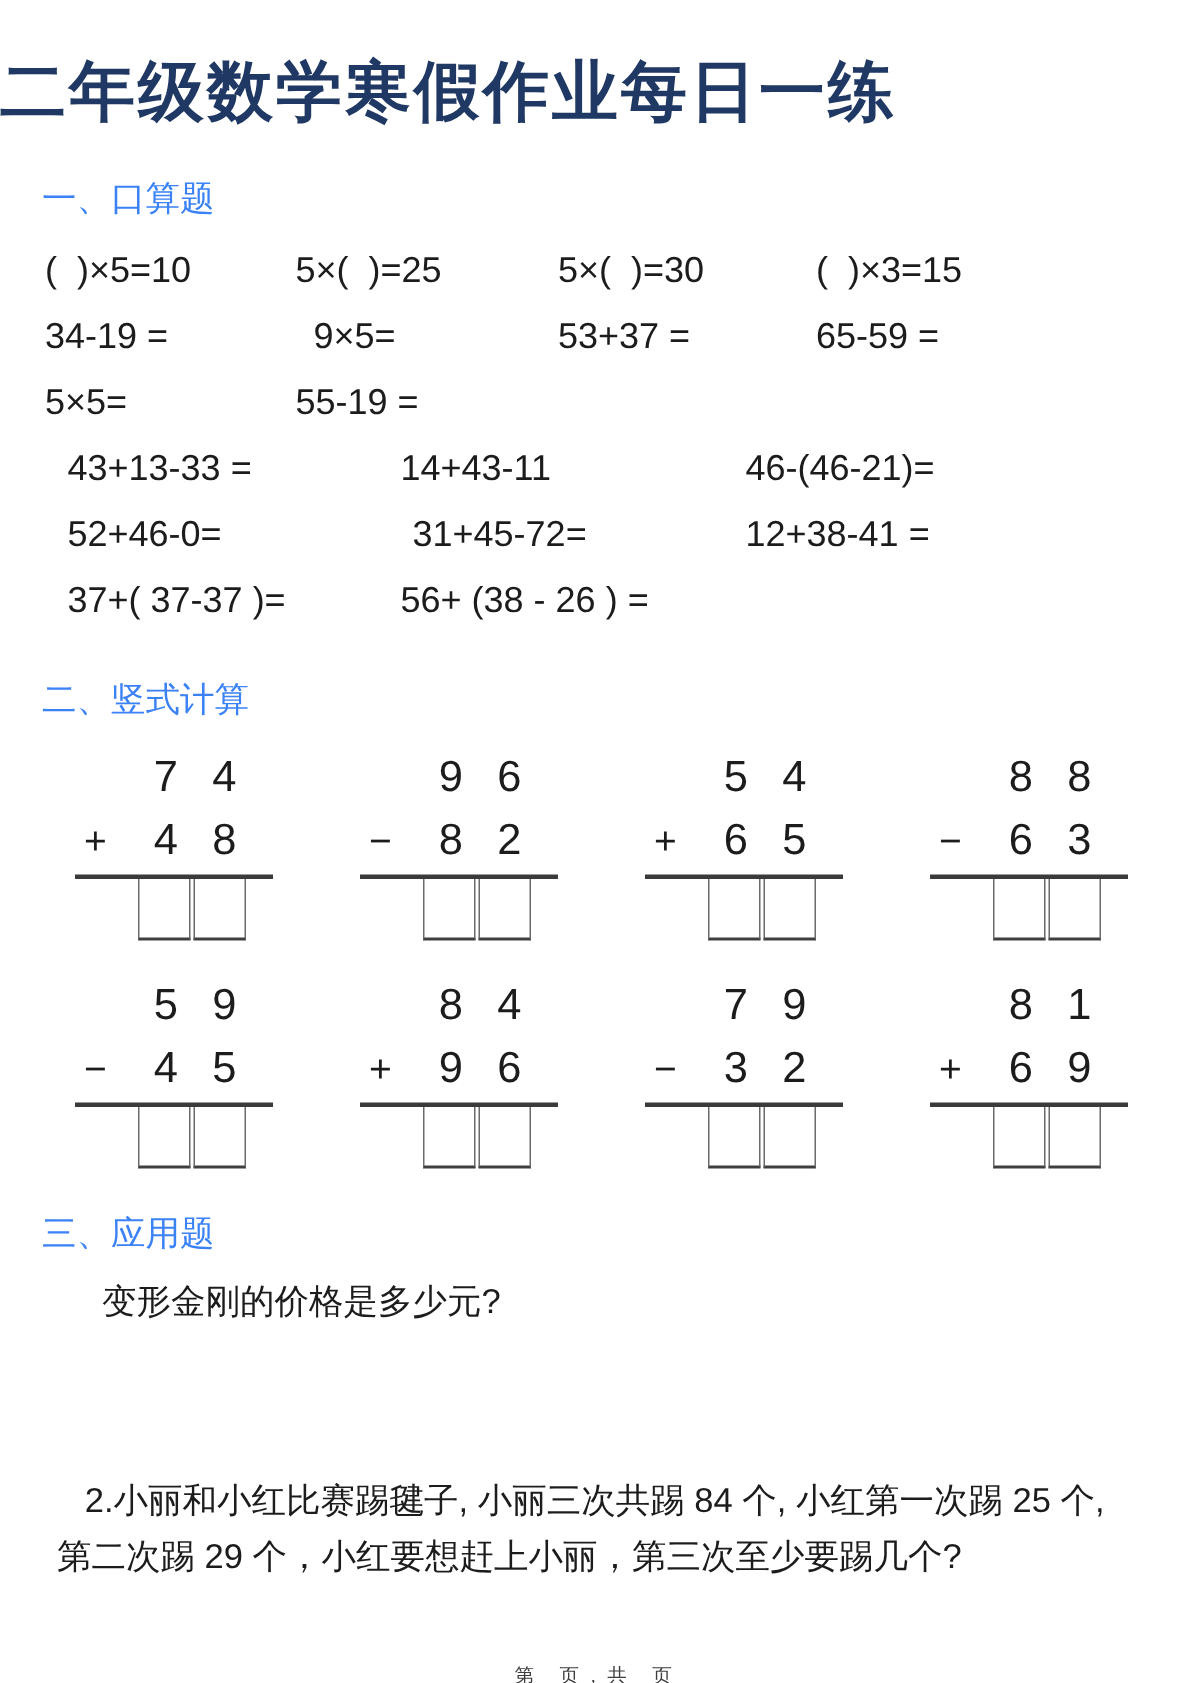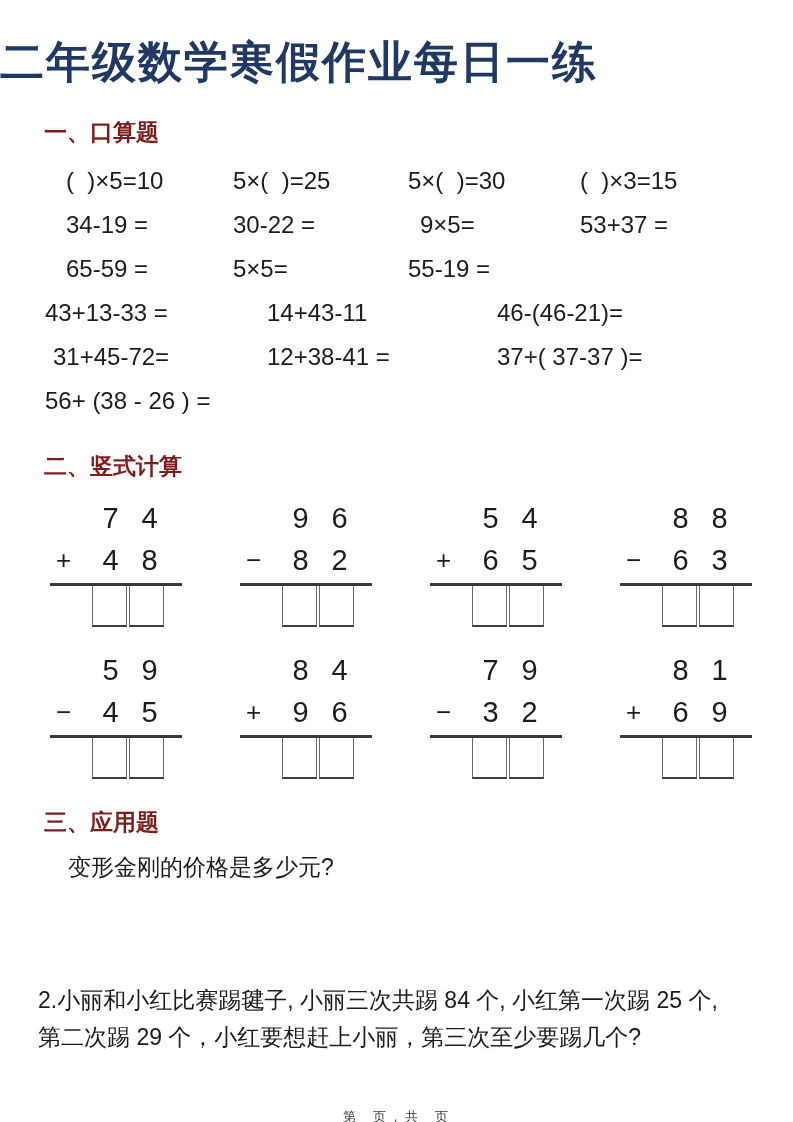--- a/index.html
+++ b/index.html
@@ -17,31 +17,31 @@
     margin:36px 0 0 0;
     text-align:left;
     font-size:44px;
     font-weight:900;
     letter-spacing:2px;
     color:#1f3864;
     line-height:1.2;
   }
 
   .section-heading{
-    margin:28px 0 0 44px;
+    margin:28px 0 0 28px;
     font-size:23px;
-    font-weight:bold;
-    color:#7f1d1d;
+    font-weight:normal;
+    color:#3b82f6;
     line-height:30px;
   }
 
   
   .oral4{
     margin-top:12px;
-    padding-left:66px;
+    padding-left:30px;
     display:grid;
     grid-template-columns:167px 175px 172px 1fr;
   }
   .oral3{
     padding-left:45px;
     display:grid;
     grid-template-columns:222px 230px 1fr;
   }
   .oral-cell{
     font-size:24px;
@@ -91,21 +91,21 @@
   .vp-box + .vp-box{margin-left:2px;}
 
   
   .word-problems{margin:12px 38px 0 38px;}
   .word-line{
     font-size:23px;
     line-height:37px;
     white-space:pre-wrap;
   }
   .word-line.indent{padding-left:30px;}
-  .word-gap{margin-top:96px;}
+  .word-gap{margin-top:96px;text-align:center;}
 
   
   .footer{
     position:absolute;
     left:0;right:0;
     bottom:32px;
     text-align:center;
     font-size:13px;
     color:#3d3d3d;
     letter-spacing:2px;
@@ -120,32 +120,32 @@
   <h1 class="title">二年级数学寒假作业每日一练</h1>
 
   <div class="section-heading">一、口算题</div>
 
   <div class="oral4">
     <div class="oral-cell">(  )×5=10</div>
     <div class="oral-cell">5×(  )=25</div>
     <div class="oral-cell">5×(  )=30</div>
     <div class="oral-cell">(  )×3=15</div>
     <div class="oral-cell">34-19 =</div>
-    <div class="oral-cell">30-22 =</div>
     <div class="oral-cell" style="padding-left:12px">9×5=</div>
     <div class="oral-cell">53+37 =</div>
     <div class="oral-cell">65-59 =</div>
     <div class="oral-cell">5×5=</div>
     <div class="oral-cell">55-19 =</div>
   </div>
 
   <div class="oral3">
     <div class="oral-cell">43+13-33 =</div>
     <div class="oral-cell">14+43-11</div>
     <div class="oral-cell">46-(46-21)=</div>
+    <div class="oral-cell">52+46-0=</div>
     <div class="oral-cell" style="padding-left:8px">31+45-72=</div>
     <div class="oral-cell">12+38-41 =</div>
     <div class="oral-cell">37+( 37-37 )=</div>
     <div class="oral-cell">56+ (38 - 26 ) =</div>
   </div>
 
   <div class="section-heading">二、竖式计算</div>
 
   <div class="vp-grid">
 

